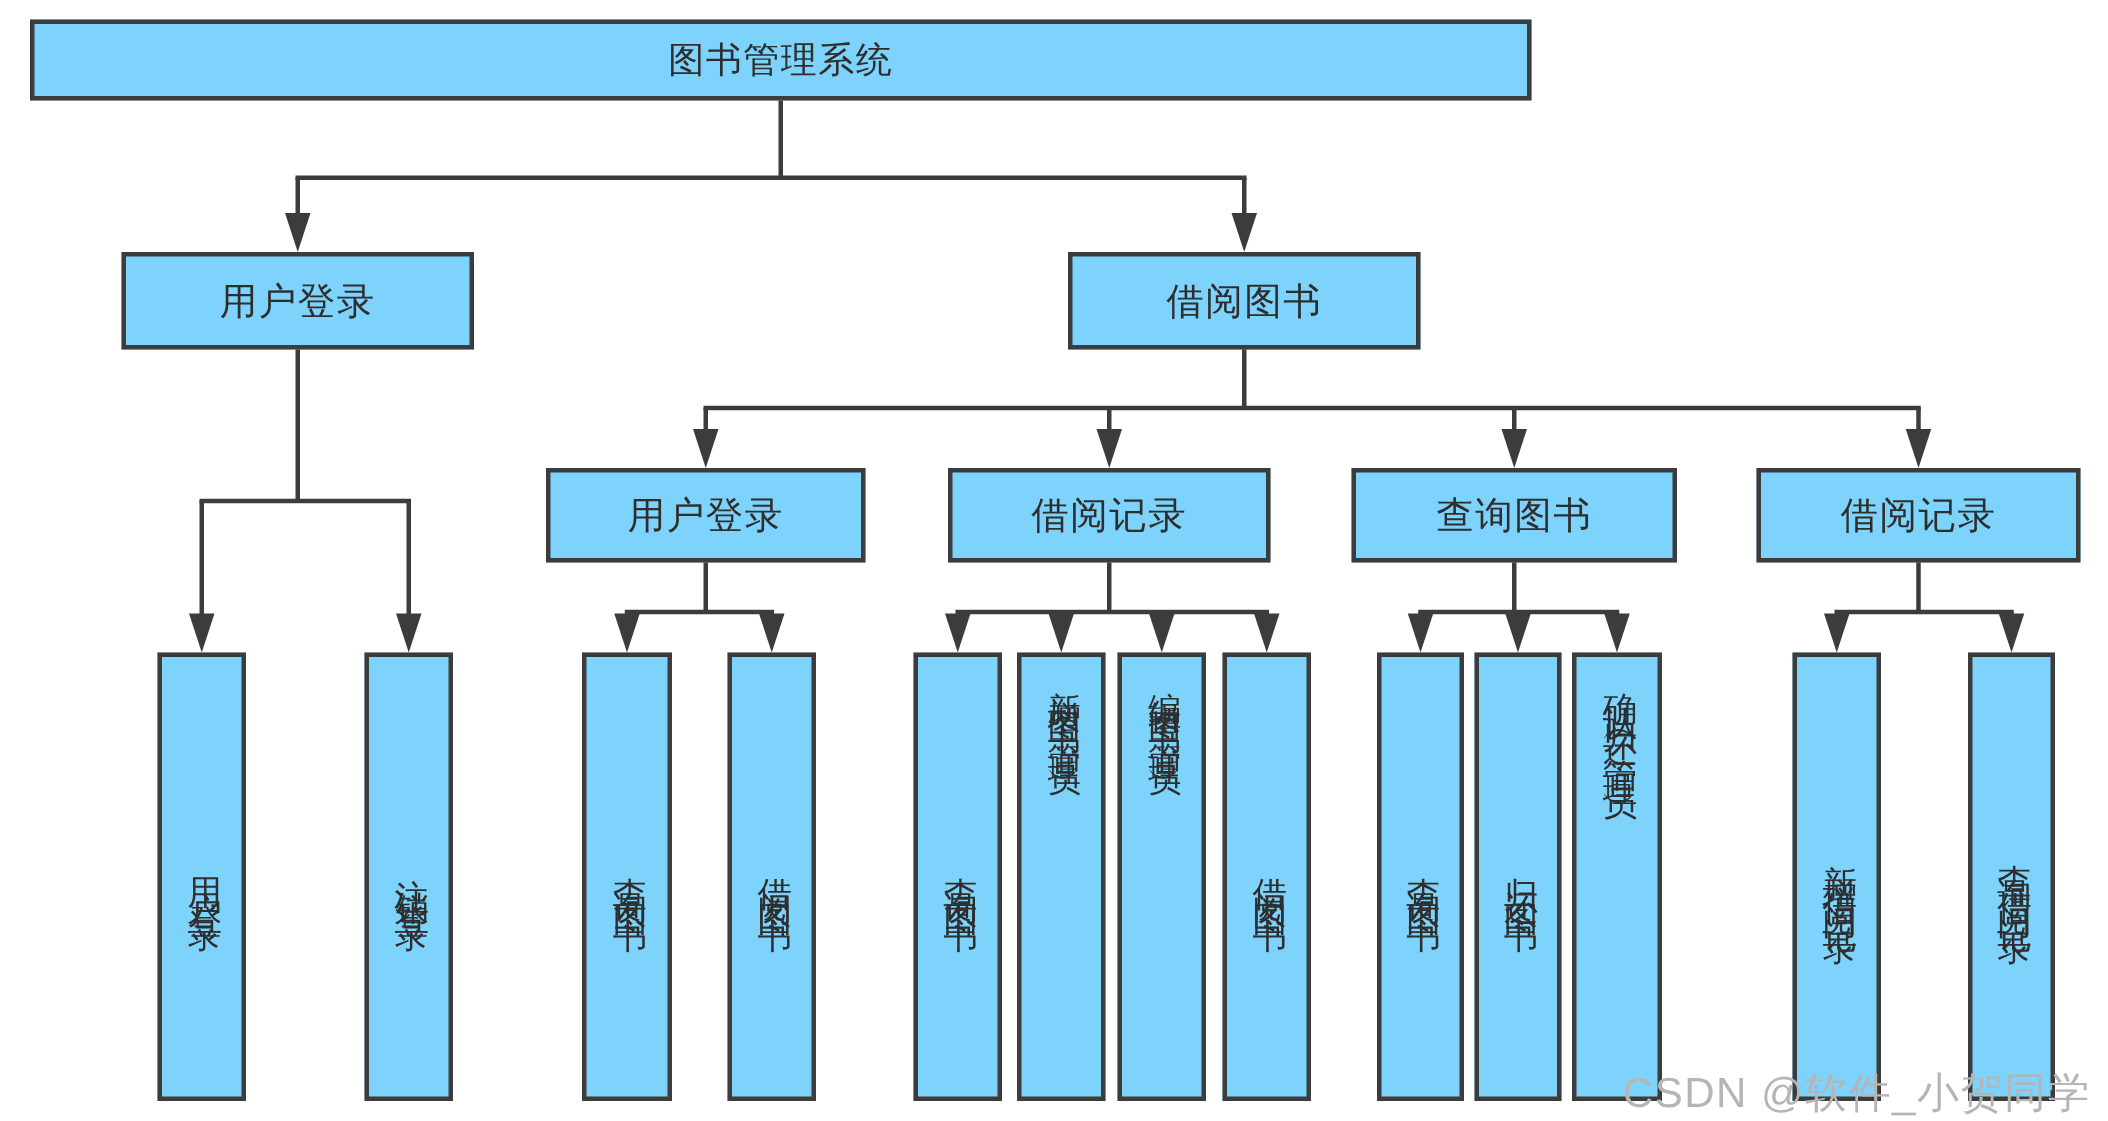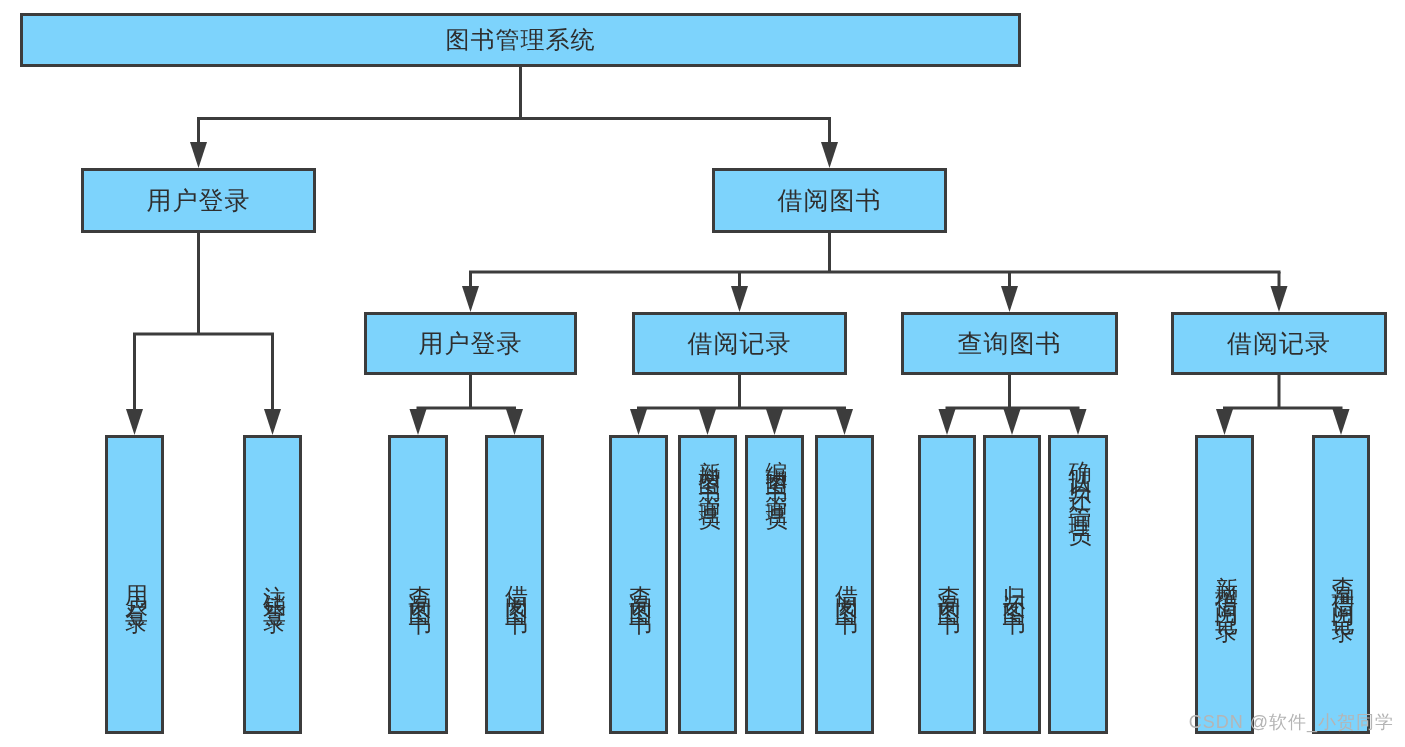--- a/index.html
+++ b/index.html
@@ -29,21 +29,21 @@
     text-orientation:mixed;
     font-size:23px;
     letter-spacing:9px;
     line-height:1;
   }
   .v.top{align-items:flex-start;padding-top:5px;}
   .v.tight .vt{font-size:22px;letter-spacing:7px;}
   #watermark{
     position:absolute;z-index:3;
     right:11px;top:710px;
-    font-size:18px;letter-spacing:1px;
+    font-size:28px;letter-spacing:1px;
     color:var(--wm,#b5b5b5);
     white-space:nowrap;
   }
 </style>
 </head>
 <body>
 
 <div id="stage">
 
   <svg id="wires" width="1405" height="747" viewBox="0 0 1405 747">

